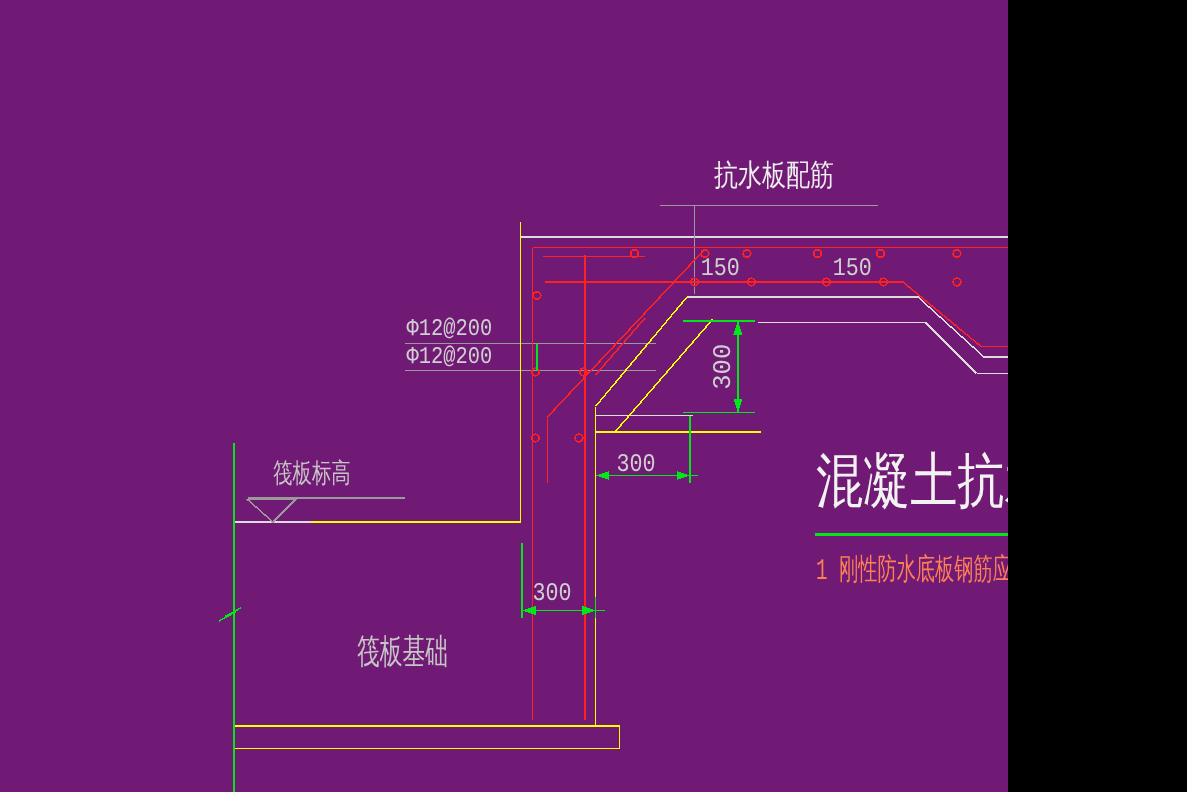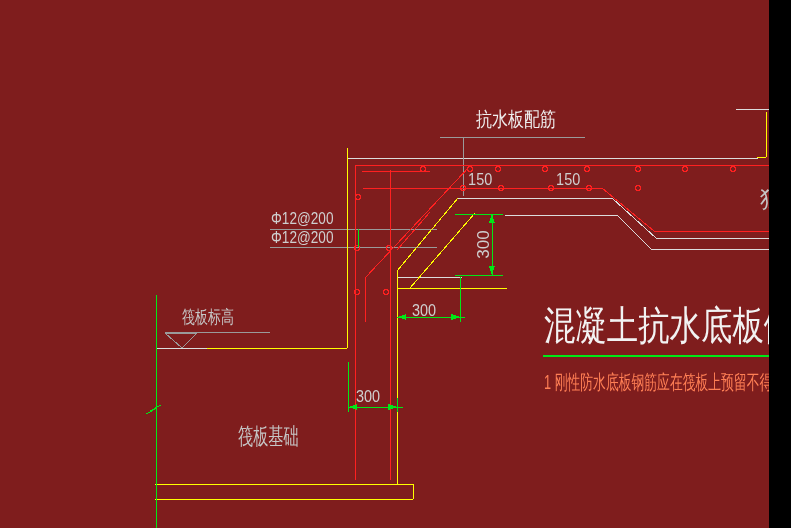--- a/index.html
+++ b/index.html
@@ -1,18 +1,18 @@
 <!DOCTYPE html>
 <html><head>
 <meta charset="utf-8">
 <style>
   html,body{margin:0;padding:0;background:#000;}
   #stage{
-    position:relative;width:769px;height:528px;background:#7f1d1d;
-    overflow:hidden;font-family:Liberation Sans, sans-serif;
+    position:relative;width:672px;height:528px;background:#701a75;
+    overflow:hidden;font-family:Liberation Mono, monospace;
   }
   #stage svg{position:absolute;left:0;top:0;}
   .txt{position:absolute;white-space:nowrap;transform-origin:left top;line-height:1;}
   .gray{color:#c6c6c6;}
   .white{color:#efefef;}
   .num{color:#cfcfcf;letter-spacing:0px;}
   .cjk-label{font-size:20px;transform:scaleX(0.80);}
   .cjk-sm{font-size:18px;transform:scaleX(0.72);}
   .cjk-md{font-size:23px;transform:scaleX(0.66);}
   .cjk-edge{font-size:24px;transform:scaleX(0.90);}

